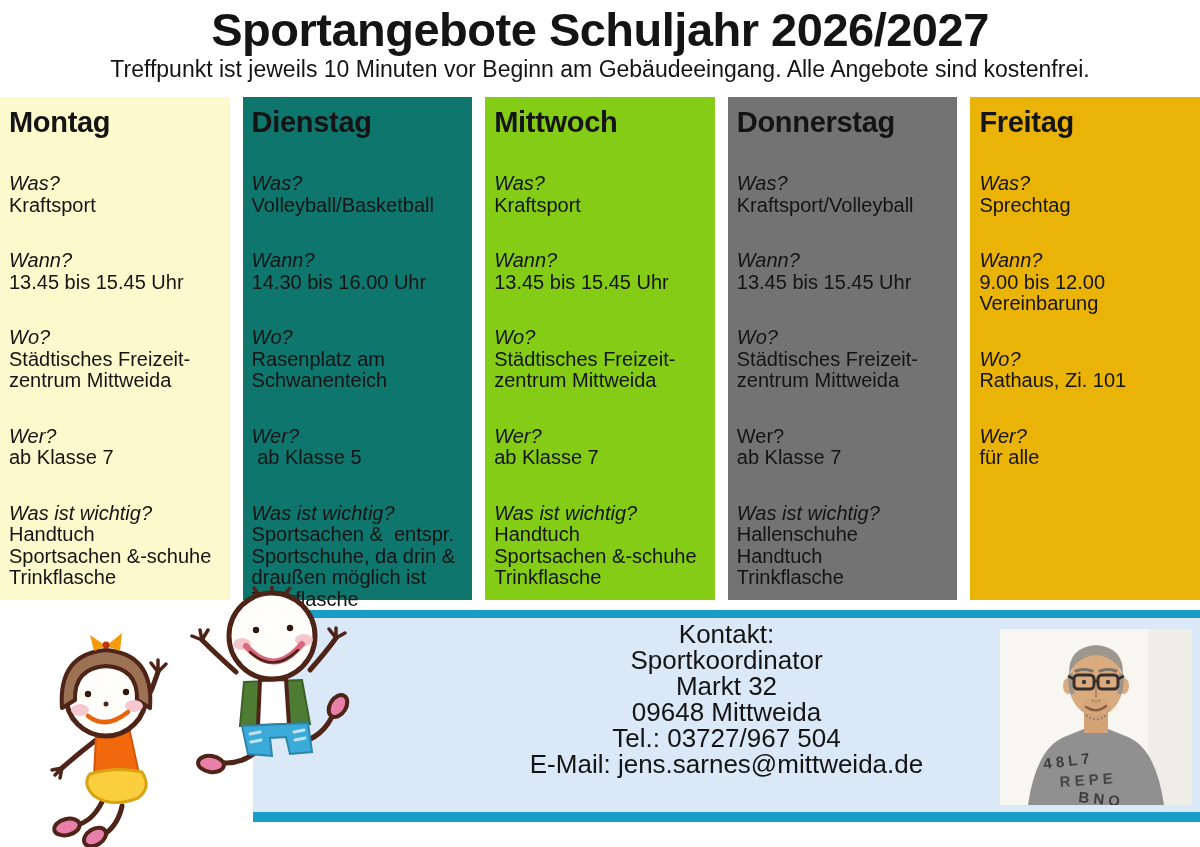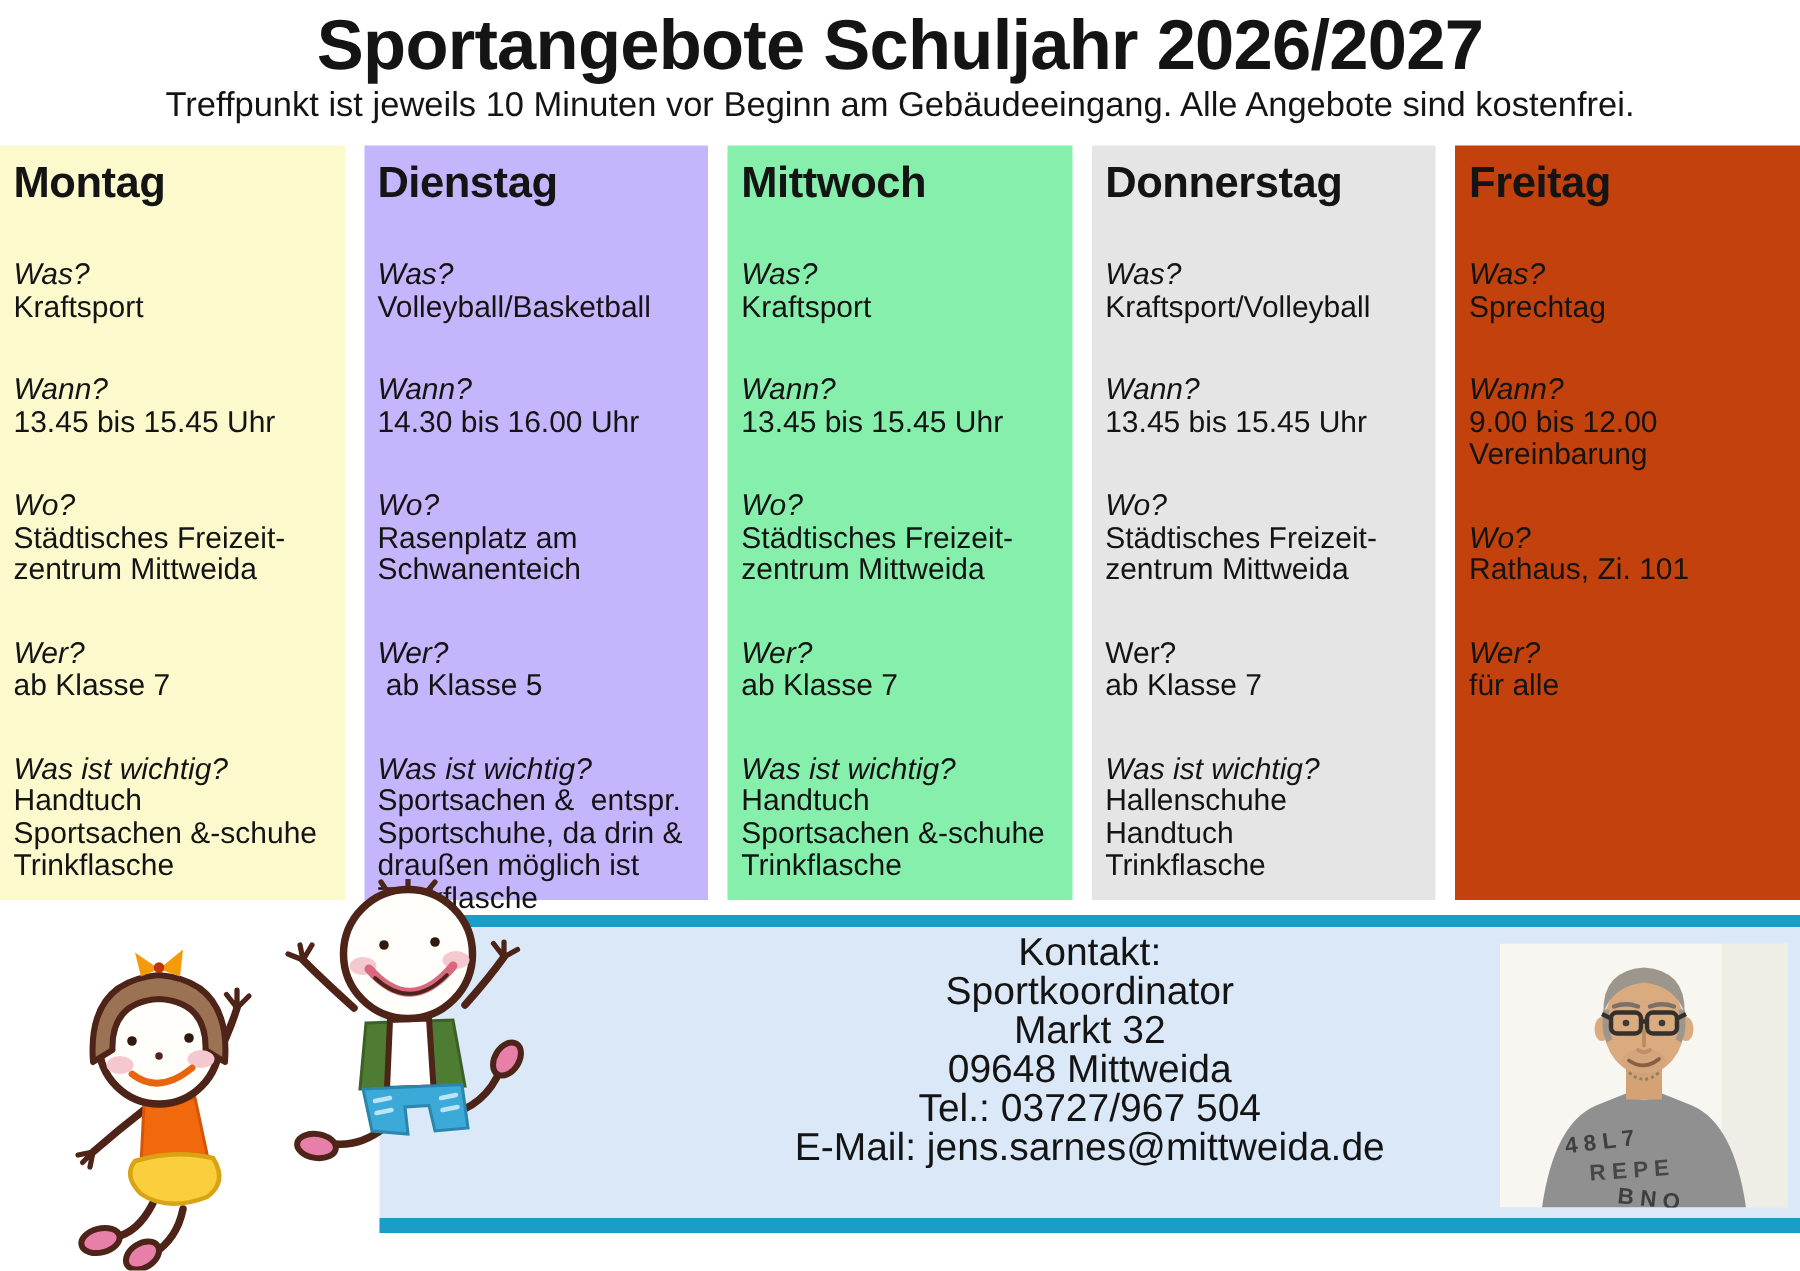--- a/index.html
+++ b/index.html
@@ -75,21 +75,21 @@
         <div class="section-label">Wer?</div>
         <div class="section-line">ab Klasse 7</div>
       </div>
       <div class="section">
         <div class="section-label">Was ist wichtig?</div>
         <div class="section-line">Handtuch</div>
         <div class="section-line">Sportsachen &amp;-schuhe</div>
         <div class="section-line">Trinkflasche</div>
       </div>
     </div>
-    <div class="day-column" style="background: #c4b5fd;">
+    <div class="day-column" style="background: #0f766e;">
       <div class="day-heading">Dienstag</div>
       <div class="section">
         <div class="section-label">Was?</div>
         <div class="section-line">Volleyball/Basketball</div>
       </div>
       <div class="section">
         <div class="section-label">Wann?</div>
         <div class="section-line">14.30 bis 16.00 Uhr</div>
       </div>
       <div class="section">
@@ -102,21 +102,21 @@
         <div class="section-line"> ab Klasse 5</div>
       </div>
       <div class="section">
         <div class="section-label">Was ist wichtig?</div>
         <div class="section-line">Sportsachen &amp;  entspr.</div>
         <div class="section-line">Sportschuhe, da drin &amp;</div>
         <div class="section-line">draußen möglich ist</div>
         <div class="section-line">Trinkflasche</div>
       </div>
     </div>
-    <div class="day-column" style="background: #86efac;">
+    <div class="day-column" style="background: #84cc16;">
       <div class="day-heading">Mittwoch</div>
       <div class="section">
         <div class="section-label">Was?</div>
         <div class="section-line">Kraftsport</div>
       </div>
       <div class="section">
         <div class="section-label">Wann?</div>
         <div class="section-line">13.45 bis 15.45 Uhr</div>
       </div>
       <div class="section">
@@ -128,21 +128,21 @@
         <div class="section-label">Wer?</div>
         <div class="section-line">ab Klasse 7</div>
       </div>
       <div class="section">
         <div class="section-label">Was ist wichtig?</div>
         <div class="section-line">Handtuch</div>
         <div class="section-line">Sportsachen &amp;-schuhe</div>
         <div class="section-line">Trinkflasche</div>
       </div>
     </div>
-    <div class="day-column" style="background: #e5e5e5;">
+    <div class="day-column" style="background: #737373;">
       <div class="day-heading">Donnerstag</div>
       <div class="section">
         <div class="section-label">Was?</div>
         <div class="section-line">Kraftsport/Volleyball</div>
       </div>
       <div class="section">
         <div class="section-label">Wann?</div>
         <div class="section-line">13.45 bis 15.45 Uhr</div>
       </div>
       <div class="section">
@@ -154,21 +154,21 @@
         <div class="section-label upright">Wer?</div>
         <div class="section-line">ab Klasse 7</div>
       </div>
       <div class="section">
         <div class="section-label">Was ist wichtig?</div>
         <div class="section-line">Hallenschuhe</div>
         <div class="section-line">Handtuch</div>
         <div class="section-line">Trinkflasche</div>
       </div>
     </div>
-    <div class="day-column" style="background: #c2410c;">
+    <div class="day-column" style="background: #eab308;">
       <div class="day-heading">Freitag</div>
       <div class="section">
         <div class="section-label">Was?</div>
         <div class="section-line">Sprechtag</div>
       </div>
       <div class="section">
         <div class="section-label">Wann?</div>
         <div class="section-line">9.00 bis 12.00</div>
         <div class="section-line">Vereinbarung</div>
       </div>

